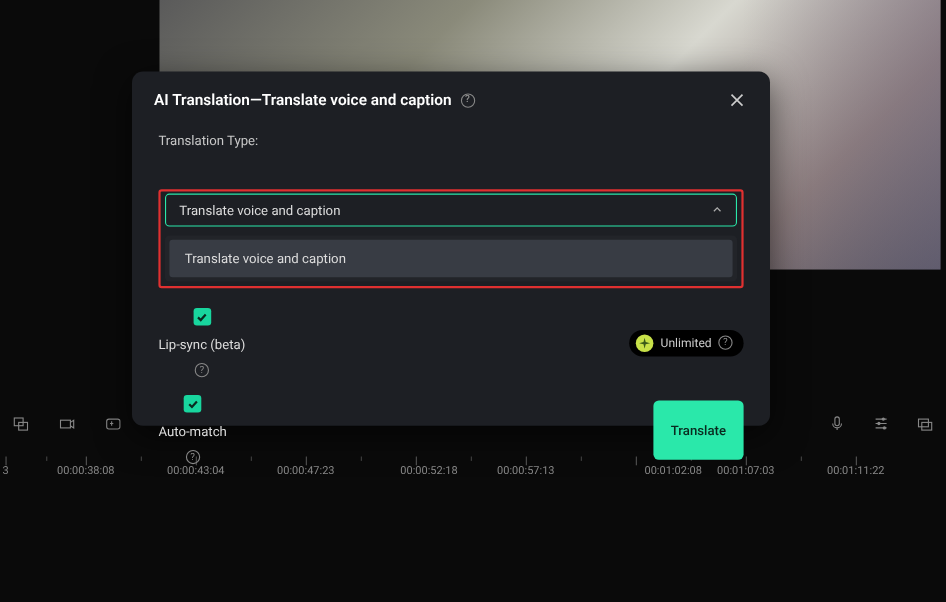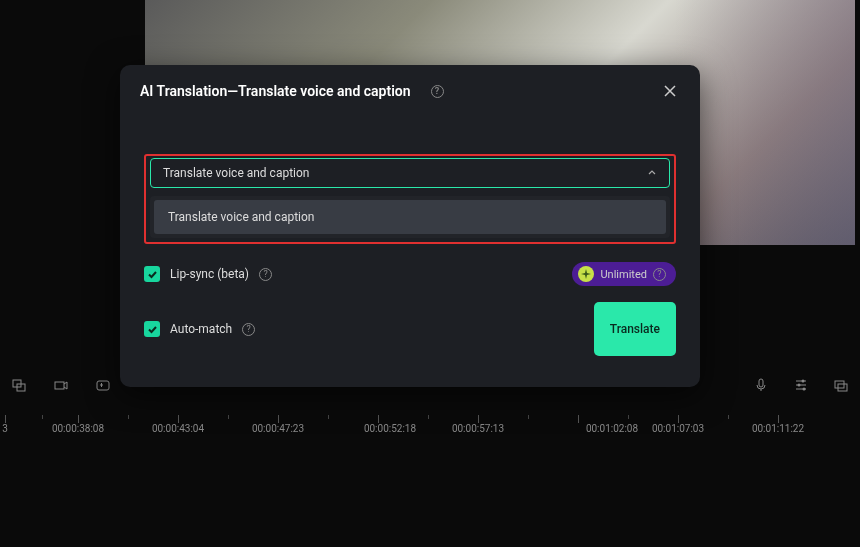--- a/index.html
+++ b/index.html
@@ -1,43 +1,43 @@
 <!DOCTYPE html>
 <html><head>
 <meta charset="utf-8">
 <style>
   * { box-sizing: border-box; margin: 0; padding: 0; font-family: -apple-system, BlinkMacSystemFont, "Segoe UI", Roboto, sans-serif; }
   body { width: 860px; height: 547px; background: #0a0a0a; overflow: hidden; position: relative; }
   .video-preview { position: absolute; left: 145px; top: 0; width: 710px; height: 245px; background: linear-gradient(135deg, #5a5a5a 0%, #8a8a7a 30%, #d8d8d0 55%, #8a7a7a 80%, #4a4a5a 100%); z-index: 1; }
   .video-preview::after { content: ""; position: absolute; right: 0; top: 0; bottom: 0; width: 180px; background: linear-gradient(90deg, transparent, rgba(130,120,140,0.4)); }
   .dialog { position: absolute; left: 120px; top: 65px; width: 580px; height: 322px; background: #1d1f24; border-radius: 10px; z-index: 5; color: #e0e0e0; box-shadow: 0 8px 32px rgba(0,0,0,0.6); }
   .dialog-header { display: flex; align-items: center; justify-content: space-between; padding: 16px 20px 12px 20px; }
-  .dialog-title { font-size: 14px; font-weight: 600; color: #ffffff; display: flex; align-items: center; gap: 20px; }
+  .dialog-title { font-size: 14px; font-weight: 600; color: #ffffff; display: flex; align-items: center; gap: 8px; }
   .help-icon { width: 13px; height: 13px; border: 1px solid #888; border-radius: 50%; display: inline-flex; align-items: center; justify-content: center; font-size: 9px; color: #888; cursor: pointer; }
   .close-btn { width: 20px; height: 20px; display: flex; align-items: center; justify-content: center; cursor: pointer; color: #ccc; }
   .close-btn svg { width: 14px; height: 14px; }
   .dialog-body { padding: 4px 24px 16px 24px; }
   .field-label { font-size: 12px; color: #c8c8c8; margin-bottom: 8px; margin-top: 4px; }
   .highlight-box { border: 2px solid #e03030; border-radius: 3px; padding: 2px 4px 4px 4px; margin-bottom: 6px; margin-top: 37px; }
   .select-main { border: 1.5px solid #2ae8aa; border-radius: 4px; height: 30px; display: flex; align-items: center; justify-content: space-between; padding: 0 12px; font-size: 12px; color: #ddd; cursor: pointer; background: #1d1f24; }
   .chevron { width: 10px; height: 10px; display: inline-flex; align-items: center; justify-content: center; }
   .chevron svg { width: 10px; height: 10px; }
   .options-panel { margin-top: 8px; background: #222429; border-radius: 4px; padding: 4px; }
   .option-item { height: 34px; display: flex; align-items: center; padding: 0 14px; font-size: 12px; color: #ddd; border-radius: 3px; cursor: pointer; }
   .option-item.selected { background: #383c44; }
   .lang-row { display: flex; align-items: center; gap: 14px; margin-top: 6px; }
   .lang-select { flex: 1; height: 28px; display: flex; align-items: center; justify-content: space-between; padding: 0 10px; font-size: 12px; color: #ddd; cursor: pointer; }
   .swap-btn { width: 24px; height: 24px; display: flex; align-items: center; justify-content: center; cursor: pointer; color: #aaa; }
   .swap-btn svg { width: 16px; height: 16px; }
   .toggle-row { display: flex; align-items: center; justify-content: space-between; margin-top: 18px; }
-  .toggle-left { display: flex; align-items: center; gap: 10px; }
+  .toggle-left { display: flex; align-items: center; gap: 10px; flex-direction: column; }
   .checkbox { width: 16px; height: 16px; border-radius: 3px; background: #18d69e; display: flex; align-items: center; justify-content: center; cursor: pointer; }
   .checkbox svg { width: 11px; height: 11px; }
   .toggle-label { font-size: 12px; color: #ddd; }
-  .badge { display: flex; align-items: center; gap: 6px; background: #4c1d95; border-radius: 14px; padding: 4px 10px 4px 6px; }
+  .badge { display: flex; align-items: center; gap: 6px; background: #000000; border-radius: 14px; padding: 4px 10px 4px 6px; }
   .badge-star { width: 16px; height: 16px; border-radius: 50%; background: #c7e048; display: flex; align-items: center; justify-content: center; }
   .badge-star svg { width: 10px; height: 10px; }
   .badge-text { font-size: 11px; color: #ccc; }
   .auto-row { display: flex; align-items: center; justify-content: space-between; margin-top: 16px; }
   .translate-btn { background: #2ae8aa; color: #0a2a1f; border: none; border-radius: 5px; padding: 20px 16px; font-size: 12px; font-weight: 500; cursor: pointer; }
   .toolbar { position: absolute; left: 0; right: 0; top: 370px; height: 30px; display: flex; align-items: center; padding: 0 10px; gap: 24px; z-index: 2; }
   .toolbar-left { display: flex; gap: 24px; }
   .tool-icon { width: 18px; height: 18px; color: #888; cursor: pointer; display: flex; align-items: center; justify-content: center; }
   .tool-icon svg { width: 16px; height: 16px; }
   .toolbar-right { margin-left: auto; display: flex; gap: 22px; }
@@ -57,20 +57,21 @@
       <span>AI Translation—Translate voice and caption</span>
       <span class="help-icon">?</span>
     </div>
     <div class="close-btn">
       <svg viewBox="0 0 14 14">
           <path d="M2 2 L12 12 M12 2 L2 12" stroke="currentColor" stroke-width="1.5" fill="none"></path>
         </svg>
     </div>
   </div>
   <div class="dialog-body">
+    <div class="field-label">Translation Type:</div>
 
     <div class="highlight-box">
       <div class="select-main">
         <span>Translate voice and caption</span>
         <span class="chevron">
           <svg viewBox="0 0 10 10">
               <path d="M2 6 L5 3 L8 6" stroke="#aaa" stroke-width="1.2" fill="none"></path>
             </svg>
         </span>
       </div>

